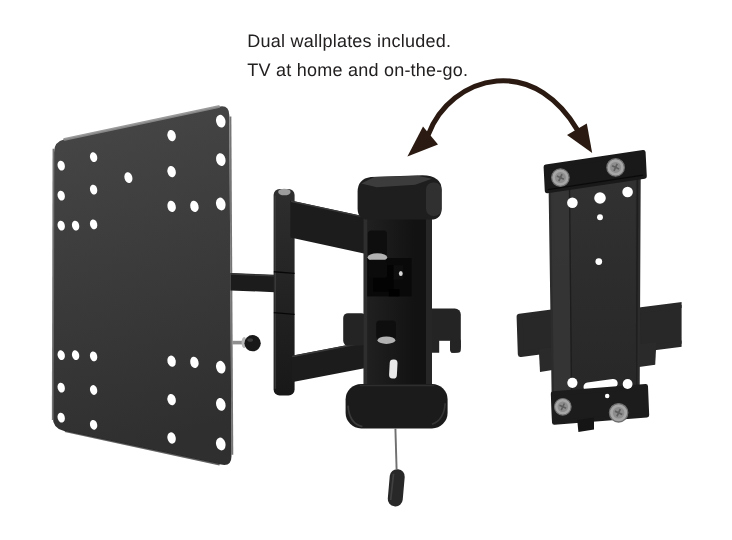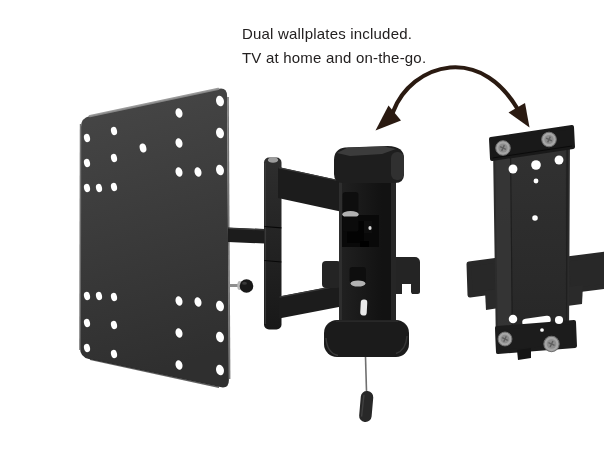--- a/index.html
+++ b/index.html
@@ -1,17 +1,17 @@
 <!DOCTYPE html>
 <html style="--background: #ffffff; --ink: #232020; --arrow: #2a1a11; --plate-top: #474747; --plate-bottom: #2f2f2f; --plate-bevel: #8f8f8f; --hole: #ffffff; --metal-dark: #1c1c1c; --body-dark: #121212; --washer: #b2b2b2; --screw: #a6a6a6; --wallplate: #2c2c2c; --cord: #707070;"><head>
 <meta charset="utf-8">
 <style>
   html,body{margin:0;padding:0;background:var(--background,#fff);}
   .stage{position:relative;width:568px;height:450px;background:var(--background,#fff);overflow:hidden;
-         font-family:"Liberation Sans",sans-serif;margin-left:36px;}
+         font-family:"Liberation Sans",sans-serif;}
   svg{display:block}
   .t-caption{font-family:"Liberation Sans",sans-serif;font-size:15px;fill:var(--ink,#232020);letter-spacing:.2px;}
   .arrow-stroke{stroke:var(--arrow,#2a1a11);stroke-width:4.2;fill:none;stroke-linecap:round;}
   .arrow-head{fill:var(--arrow,#2a1a11);}
   .hole{fill:var(--hole,#ffffff);}
   .metal{fill:var(--metal-dark,#1c1c1c);}
   .metal-line{stroke:#3a3a3a;stroke-width:1.2;fill:none;}
   .washer{fill:var(--washer,#b2b2b2);}
   .screw-outer{fill:var(--screw,#a6a6a6);stroke:#6f6f6f;stroke-width:1;}
   .cordline{stroke:var(--cord,#707070);stroke-width:1.6;fill:none;}

